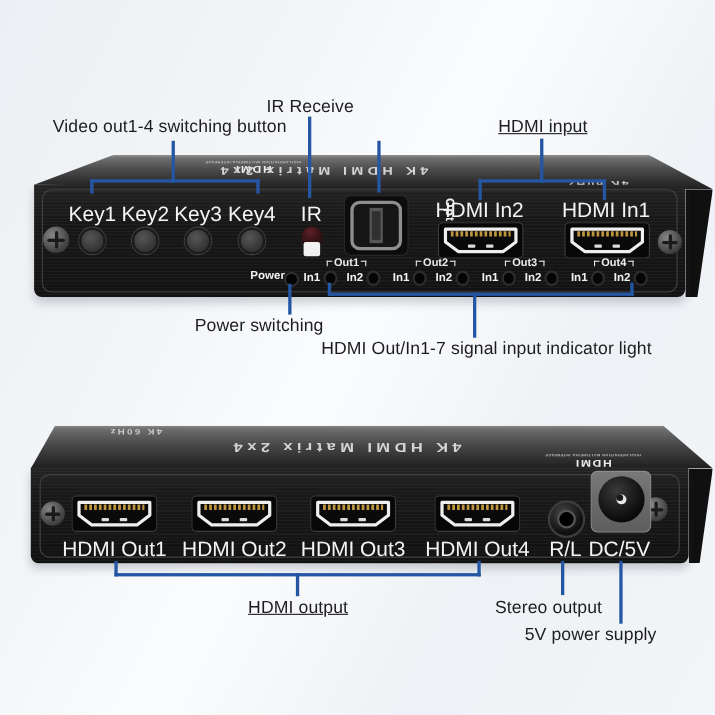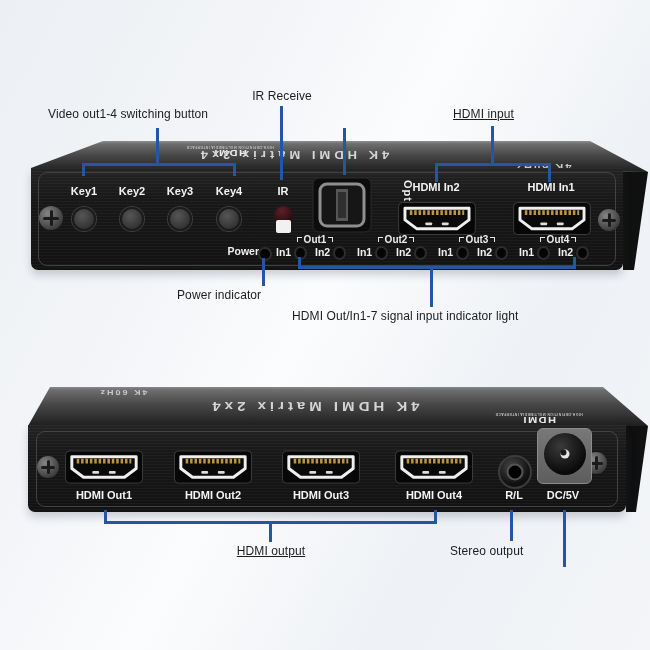--- a/index.html
+++ b/index.html
@@ -2,21 +2,21 @@
 <html><head>
 <meta charset="utf-8">
 <style>
   html,body{margin:0;padding:0;}
   .stage{
     position:relative;width:650px;height:650px;overflow:hidden;
     background:linear-gradient(118deg,#ecEFf3 0%,#f3f5f8 30%,#fbfcfd 48%,#eef1f5 72%,#f3f5f8 100%);
     font-family:"Liberation Sans",sans-serif;
   }
   
-  .ann{position:absolute;font-size:12px;color:#1d1d1f;white-space:nowrap;letter-spacing:.1px;}
+  .ann{position:absolute;font-size:16px;color:#1d1d1f;white-space:nowrap;letter-spacing:.1px;}
   .ann.center{transform:translateX(-50%);}
   .cl{position:absolute;background:#2456a4;}
   .cl.v{width:3px;}
   .cl.h{height:3px;}
   
   .dev{position:absolute;}
   .dev-top{
     position:absolute;left:0;top:0;
     background:linear-gradient(180deg,#9b9b9b 0%,#6e6e6e 12%,#474747 48%,#1f1f1f 100%);
   }
@@ -39,21 +39,21 @@
   .hdmi-logo .cap{font-size:3.5px;letter-spacing:.4px;color:#bdbdbd;margin-top:1px;}
   
   .screw{position:absolute;border-radius:50%;
     background:radial-gradient(circle at 36% 32%,#868686,#4d4d4d 55%,#272727 95%);}
   .screw::before,.screw::after{content:"";position:absolute;background:#1b1b1b;border-radius:2px;}
   .screw::before{left:16%;right:16%;top:calc(50% - 1.5px);height:3px;}
   .screw::after{top:16%;bottom:16%;left:calc(50% - 1.5px);width:3px;}
   .keybtn{position:absolute;width:20px;height:20px;border-radius:50%;
     background:radial-gradient(circle at 40% 35%,#565656,#343434 70%);
     border:2px solid #1c1c1c;box-shadow:0 0 0 1px #3f3f3f;}
-  .plabel{position:absolute;color:#f4f4f4;font-weight:bold;font-size:11px;white-space:nowrap;transform:translateX(-50%);}
+  .plabel{position:absolute;color:#f4f4f4;font-weight:normal;font-size:19px;white-space:nowrap;transform:translateX(-50%);}
   .slabel{position:absolute;color:#f0f0f0;font-weight:bold;font-size:10.5px;white-space:nowrap;}
   .led{position:absolute;width:10px;height:10px;border-radius:50%;background:#050505;
     border:2px solid #2d2d2d;box-shadow:inset 0 0 3px #000;}
   .ir-unit{position:absolute;width:22px;height:30px;}
   .ir-dome{width:19px;height:16px;margin:0 auto;border-radius:10px 10px 5px 5px;
     background:radial-gradient(circle at 42% 30%,#5c2127,#2b0e11 75%);}
   .ir-base{width:15px;height:13px;margin:-2px auto 0;background:#f1f1f1;border-radius:2px;}
   .optical-text{position:absolute;writing-mode:vertical-rl;color:#f2f2f2;font-weight:bold;font-size:11px;letter-spacing:1px;}
   .jack{position:absolute;border-radius:50%;
     background:radial-gradient(circle at 40% 32%,#474747,#101010 65%);border:2px solid #3c3c3c;}
@@ -282,18 +282,19 @@
   <div class="cl h" style="left:104px;top:521px;width:333px;"></div>
   <div class="cl v" style="left:104px;top:510px;height:14px;"></div>
   <div class="cl v" style="left:434px;top:510px;height:14px;"></div>
   <div class="cl v" style="left:269px;top:521px;height:21px;"></div>
   <div class="cl v" style="left:510px;top:510px;height:31px;"></div>
   <div class="cl v" style="left:563px;top:510px;height:57px;"></div>
 
   <div class="ann" style="left:48px;top:107px;">Video out1-4 switching button</div>
   <div class="ann center" style="left:282px;top:89px;">IR Receive</div>
   <div class="ann" style="left:453px;top:107px;text-decoration:underline;">HDMI input</div>
-  <div class="ann" style="left:177px;top:288px;">Power indicator</div>
+  <div class="ann" style="left:177px;top:288px;">Power switching</div>
   <div class="ann" style="left:292px;top:309px;">HDMI Out/In1-7 signal input indicator light</div>
   <div class="ann center" style="left:271px;top:544px;text-decoration:underline;">HDMI output</div>
   <div class="ann" style="left:450px;top:544px;">Stereo output</div>
+  <div class="ann" style="left:477px;top:569px;">5V power supply</div>
 
 </div>
 
 </body></html>

